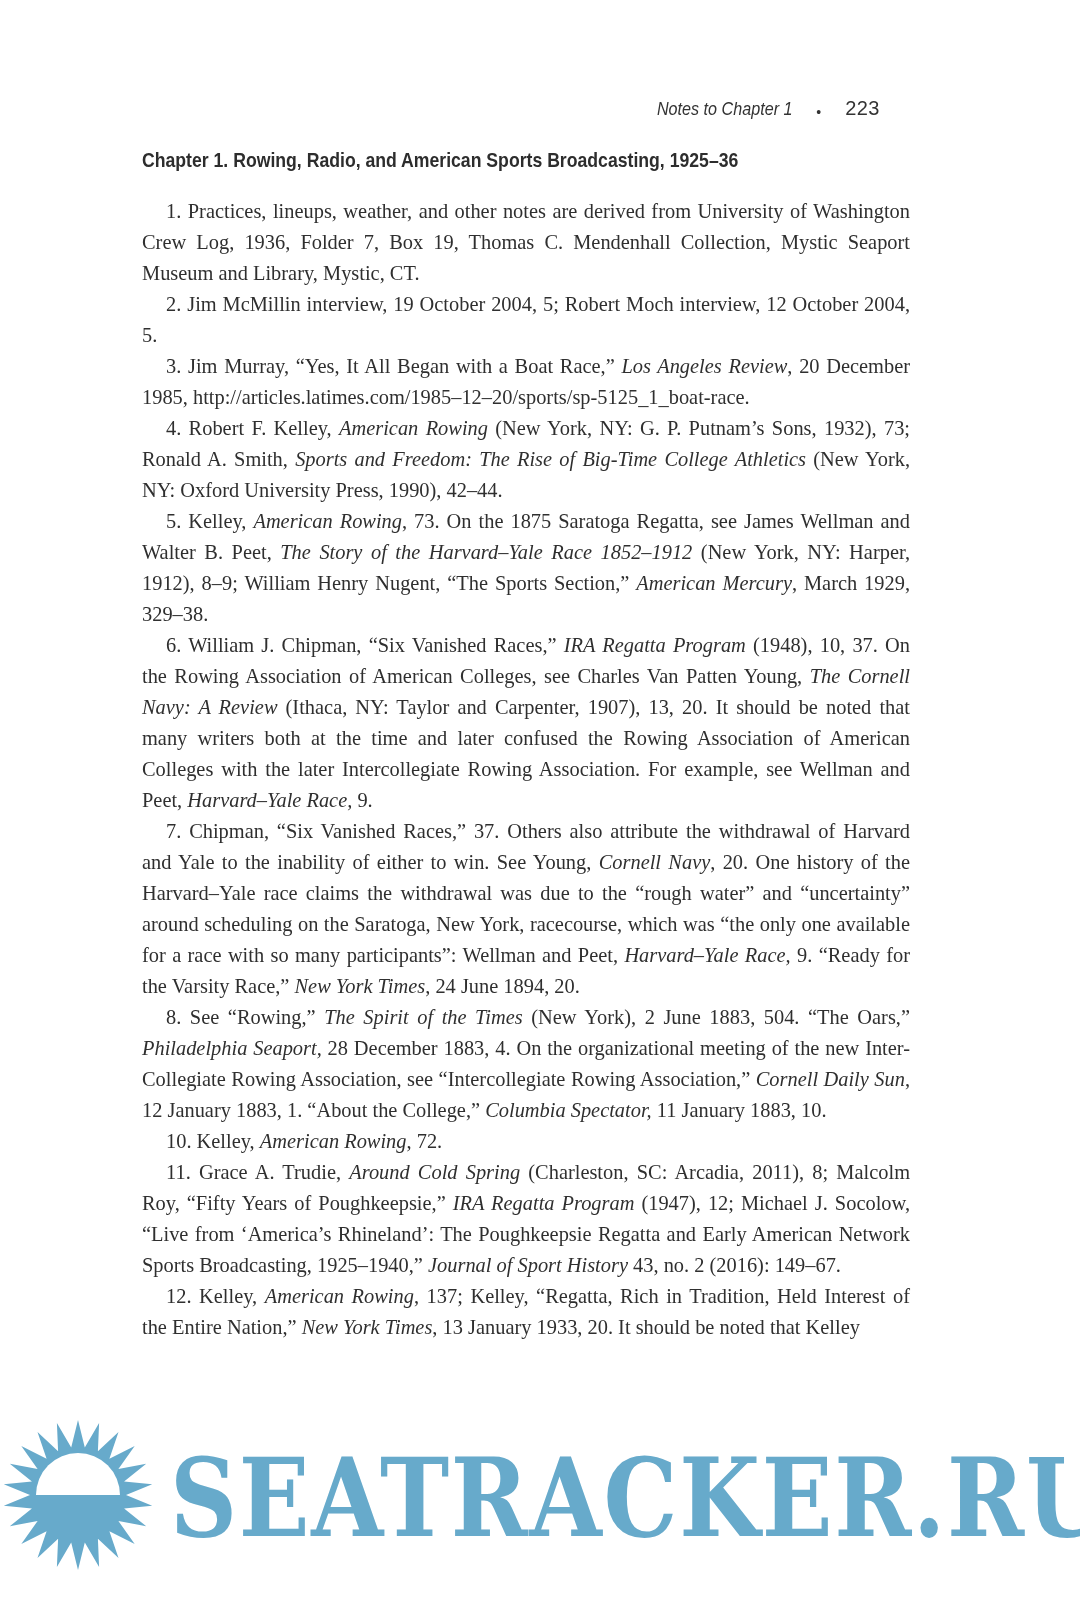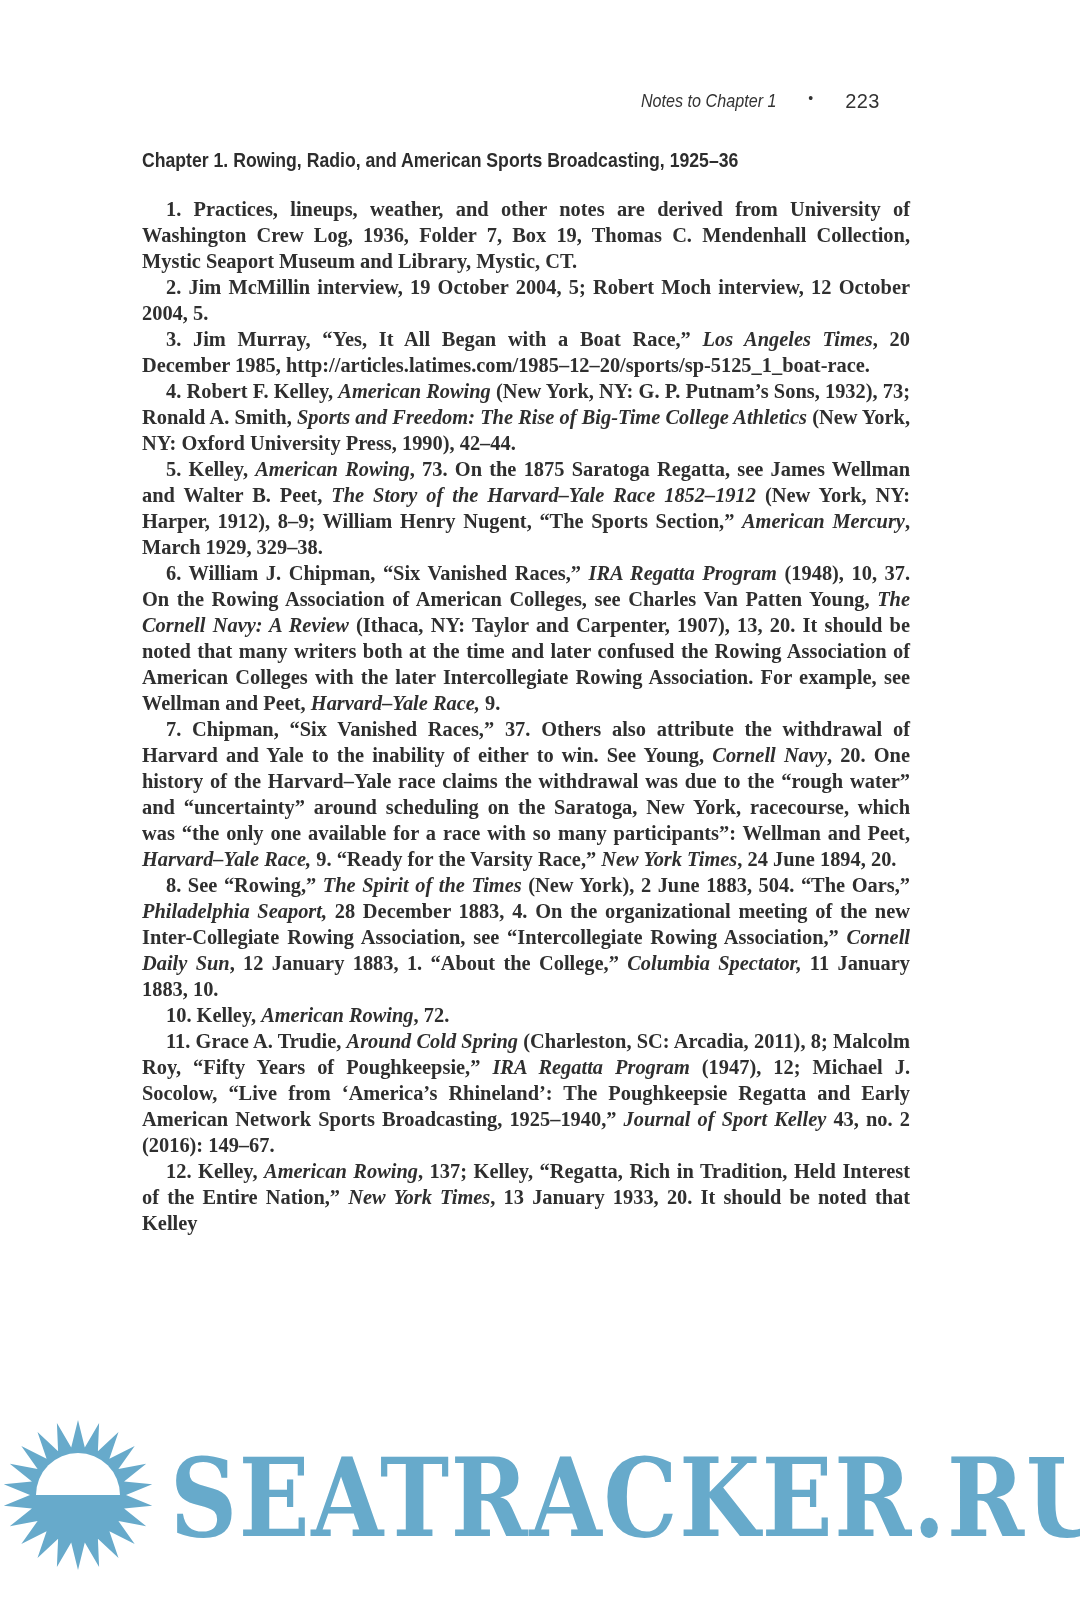--- a/index.html
+++ b/index.html
@@ -2,39 +2,39 @@
 <html><head>
 <meta charset="utf-8">
 <style>
   html, body { margin: 0; padding: 0; }
   body {
     width: 1080px; height: 1620px; background: #ffffff; position: relative; overflow: hidden;
     color: #2a2a2a;
   }
   .running-head {
     position: absolute; top: 90px; right: 200px; height: 30px;
-    display: flex; align-items: flex-start; gap: 32px;
+    display: flex; align-items: flex-end; gap: 24px;
   }
   .rh-title {
     font-family: "Liberation Sans", sans-serif; font-style: italic; font-size: 19px;
     color: #333; transform: scaleX(0.85); transform-origin: right center;
   }
   .rh-bullet { font-family: "Liberation Sans", sans-serif; font-size: 14px; color: #333; }
   .rh-page { font-family: Liberation Sans, sans-serif; font-size: 20px; color: #333; letter-spacing: 0.5px; }
 
   .chapter-heading {
     position: absolute; left: 142px; top: 148px;
     font-family: "Liberation Sans", sans-serif; font-weight: bold; font-size: 21px; color: #2d2d2d;
     transform: scaleX(0.84); transform-origin: left center; white-space: nowrap;
   }
 
   .notes {
     position: absolute; left: 142px; top: 196px; width: 768px;
-    font-family: "Liberation Serif", serif; font-size: 20.4px; line-height: 26px;
-    text-align: justify; color: #2f2f2f; font-weight: bold;
+    font-family: "Liberation Serif", serif; font-size: 20.4px; line-height: 31px;
+    text-align: justify; color: #2f2f2f;
   }
   .note { margin: 0; text-indent: 24px; }
   .note i { font-style: italic; }
 
   .watermark {
     position: absolute; left: 0; top: 1420px; width: 1063px; height: 200px;
   }
   .wm-text {
     position: absolute; left: 170px; top: 24px;
     font-family: "DejaVu Serif", serif; font-weight: bold; font-size: 108px; letter-spacing: 2px;
@@ -49,28 +49,28 @@
   <span class="rh-title">Notes to Chapter 1</span>
   <span class="rh-bullet">•</span>
   <span class="rh-page">223</span>
 </div>
 
 <div class="chapter-heading">Chapter 1. Rowing, Radio, and American Sports Broadcasting, 1925–36</div>
 
 <div class="notes" id="notes">
     <p class="note">1. Practices, lineups, weather, and other notes are derived from University of Washington Crew Log, 1936, Folder 7, Box 19, Thomas C. Mendenhall Collection, Mystic Seaport Museum and Library, Mystic, CT.</p>
     <p class="note">2. Jim McMillin interview, 19 October 2004, 5; Robert Moch interview, 12 October 2004, 5.</p>
-    <p class="note">3. Jim Murray, “Yes, It All Began with a Boat Race,” <i>Los Angeles Times</i>, 20 December 1985, http://articles.latimes.com/1985–12–20/sports/sp-5125_1_boat-race.</p>
+    <p class="note">3. Jim Murray, “Yes, It All Began with a Boat Race,” <i>Los Angeles Review</i>, 20 December 1985, http://articles.latimes.com/1985–12–20/sports/sp-5125_1_boat-race.</p>
     <p class="note">4. Robert F. Kelley, <i>American Rowing</i> (New York, NY: G. P. Putnam’s Sons, 1932), 73; Ronald A. Smith, <i>Sports and Freedom: The Rise of Big-Time College Athletics</i> (New York, NY: Oxford University Press, 1990), 42–44.</p>
     <p class="note">5. Kelley, <i>American Rowing</i>, 73. On the 1875 Saratoga Regatta, see James Wellman and Walter B. Peet, <i>The Story of the Harvard–Yale Race 1852–1912</i> (New York, NY: Harper, 1912), 8–9; William Henry Nugent, “The Sports Section,” <i>American Mercury</i>, March 1929, 329–38.</p>
     <p class="note">6. William J. Chipman, “Six Vanished Races,” <i>IRA Regatta Program</i> (1948), 10, 37. On the Rowing Association of American Colleges, see Charles Van Patten Young, <i>The Cornell Navy: A Review</i> (Ithaca, NY: Taylor and Carpenter, 1907), 13, 20. It should be noted that many writers both at the time and later confused the Rowing Association of American Colleges with the later Intercollegiate Rowing Association. For example, see Wellman and Peet, <i>Harvard–Yale Race,</i> 9.</p>
     <p class="note">7. Chipman, “Six Vanished Races,” 37. Others also attribute the withdrawal of Harvard and Yale to the inability of either to win. See Young, <i>Cornell Navy</i>, 20. One history of the Harvard–Yale race claims the withdrawal was due to the “rough water” and “uncertainty” around scheduling on the Saratoga, New York, racecourse, which was “the only one available for a race with so many participants”: Wellman and Peet, <i>Harvard–Yale Race,</i> 9. “Ready for the Varsity Race,” <i>New York Times</i>, 24 June 1894, 20.</p>
     <p class="note">8. See “Rowing,” <i>The Spirit of the Times</i> (New York), 2 June 1883, 504. “The Oars,” <i>Philadelphia Seaport,</i> 28 December 1883, 4. On the organizational meeting of the new Inter-Collegiate Rowing Association, see “Intercollegiate Rowing Association,” <i>Cornell Daily Sun</i>, 12 January 1883, 1. “About the College,” <i>Columbia Spectator,</i> 11 January 1883, 10.</p>
     <p class="note">10. Kelley, <i>American Rowing</i>, 72.</p>
-    <p class="note">11. Grace A. Trudie, <i>Around Cold Spring</i> (Charleston, SC: Arcadia, 2011), 8; Malcolm Roy, “Fifty Years of Poughkeepsie,” <i>IRA Regatta Program</i> (1947), 12; Michael J. Socolow, “Live from ‘America’s Rhineland’: The Poughkeepsie Regatta and Early American Network Sports Broadcasting, 1925–1940,” <i>Journal of Sport Kelley</i> 43, no. 2 (2016): 149–67.</p>
+    <p class="note">11. Grace A. Trudie, <i>Around Cold Spring</i> (Charleston, SC: Arcadia, 2011), 8; Malcolm Roy, “Fifty Years of Poughkeepsie,” <i>IRA Regatta Program</i> (1947), 12; Michael J. Socolow, “Live from ‘America’s Rhineland’: The Poughkeepsie Regatta and Early American Network Sports Broadcasting, 1925–1940,” <i>Journal of Sport History</i> 43, no. 2 (2016): 149–67.</p>
     <p class="note">12. Kelley, <i>American Rowing</i>, 137; Kelley, “Regatta, Rich in Tradition, Held Interest of the Entire Nation,” <i>New York Times</i>, 13 January 1933, 20. It should be noted that Kelley</p>
   </div>
 
 <div class="watermark">
   <svg width="160" height="200" viewBox="0 0 160 200" style="position:absolute;left:0;top:0;">
     <g id="sunburst">
         <polygon points="78.0,0.0 84.8,27.5 99.1,3.0 97.9,31.3 118.5,11.9 109.4,38.7 134.7,25.9 118.4,49.0 146.2,43.8 124.1,61.5 152.2,64.3 126.0,75.0 152.2,85.7 124.1,88.5 146.2,106.2 118.4,101.0 134.7,124.1 109.4,111.3 118.5,138.1 97.9,118.7 99.1,147.0 84.8,122.5 78.0,150.0 71.2,122.5 56.9,147.0 58.1,118.7 37.5,138.1 46.6,111.3 21.3,124.1 37.6,101.0 9.8,106.2 31.9,88.5 3.8,85.7 30.0,75.0 3.8,64.3 31.9,61.5 9.8,43.8 37.6,49.0 21.3,25.9 46.6,38.7 37.5,11.9 58.1,31.3 56.9,3.0 71.2,27.5" fill="#67aacb"></polygon>
         <path d="M 36 75 A 42 42 0 0 1 120 75 Z" fill="#ffffff"></path>
       </g>
   </svg>

